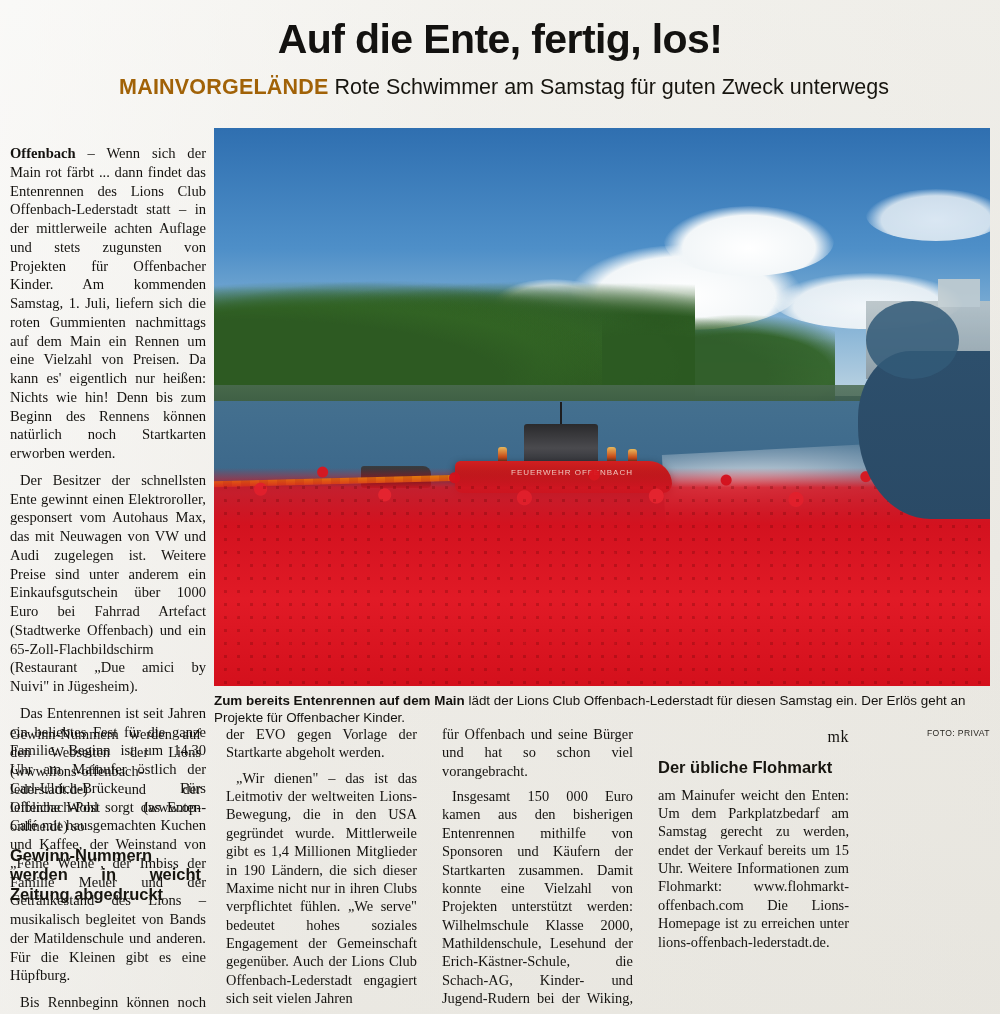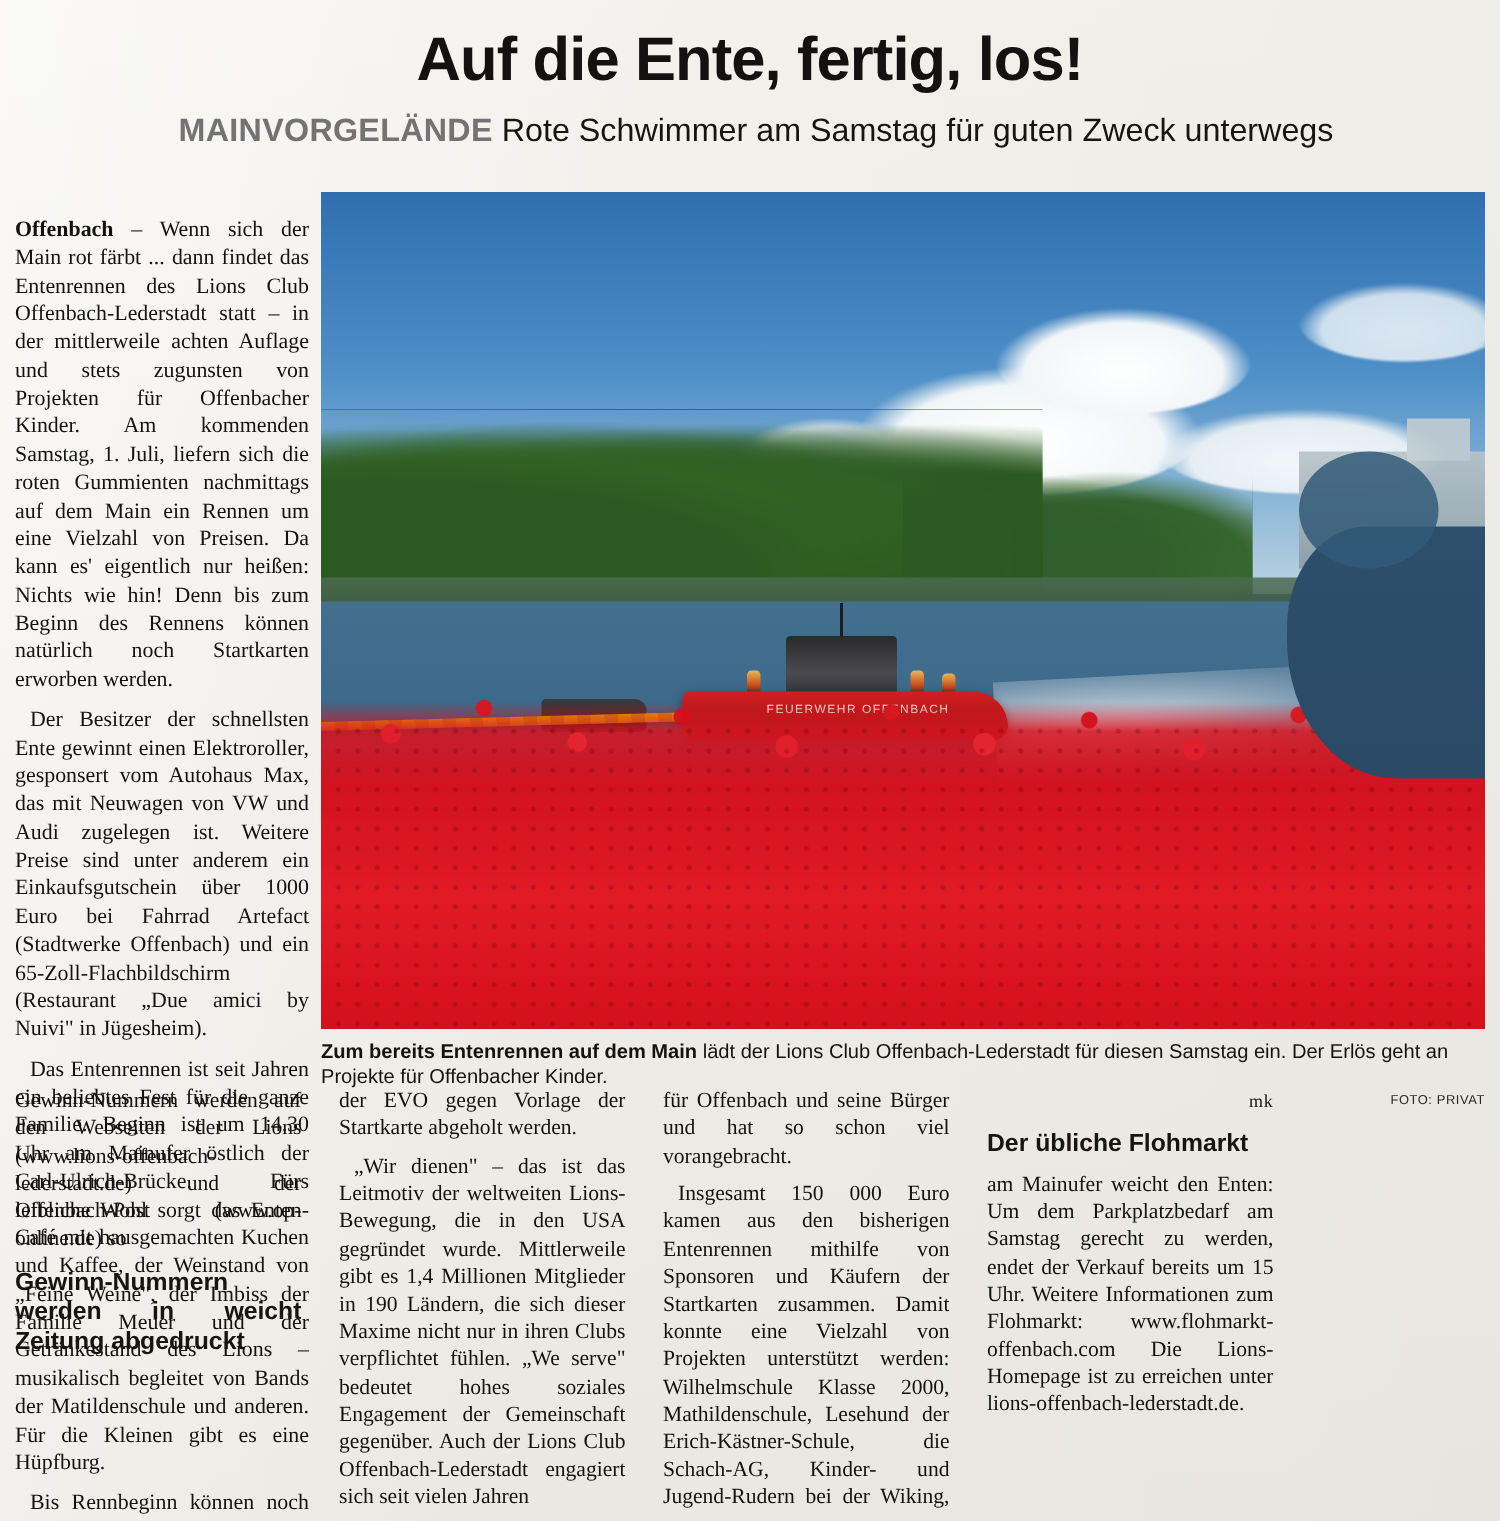--- a/index.html
+++ b/index.html
@@ -46,21 +46,21 @@
     font-size: 21.5px;
     color: #17150f;
     margin: 14px 0 0 0;
     padding: 0 22px 0 30px;
     text-align: center;
     line-height: 1.15;
     white-space: nowrap;
   }
   .subhead .kicker {
     font-weight: bold;
-    color: #737373;
+    color: #a16207;
     letter-spacing: 0.2px;
   }
 
   
   .upper {
     position: absolute;
     top: 128px;
     left: 0;
     right: 0;
     height: 595px;
@@ -335,21 +335,21 @@
     font-family: "Liberation Sans", sans-serif;
     font-weight: bold;
     font-size: 16.5px;
     line-height: 1.17;
     color: #17150f;
     margin: 11px 0 8px 0;
   }
   .col .mk {
     display: block;
     text-align: right;
-    font-size: 12px;
+    font-size: 16px;
     letter-spacing: 0.5px;
     margin-top: 2px;
   }
   
   .col.first { position: relative; }
 </style>
 </head>
 <body>
 
 <div class="paper"></div>

